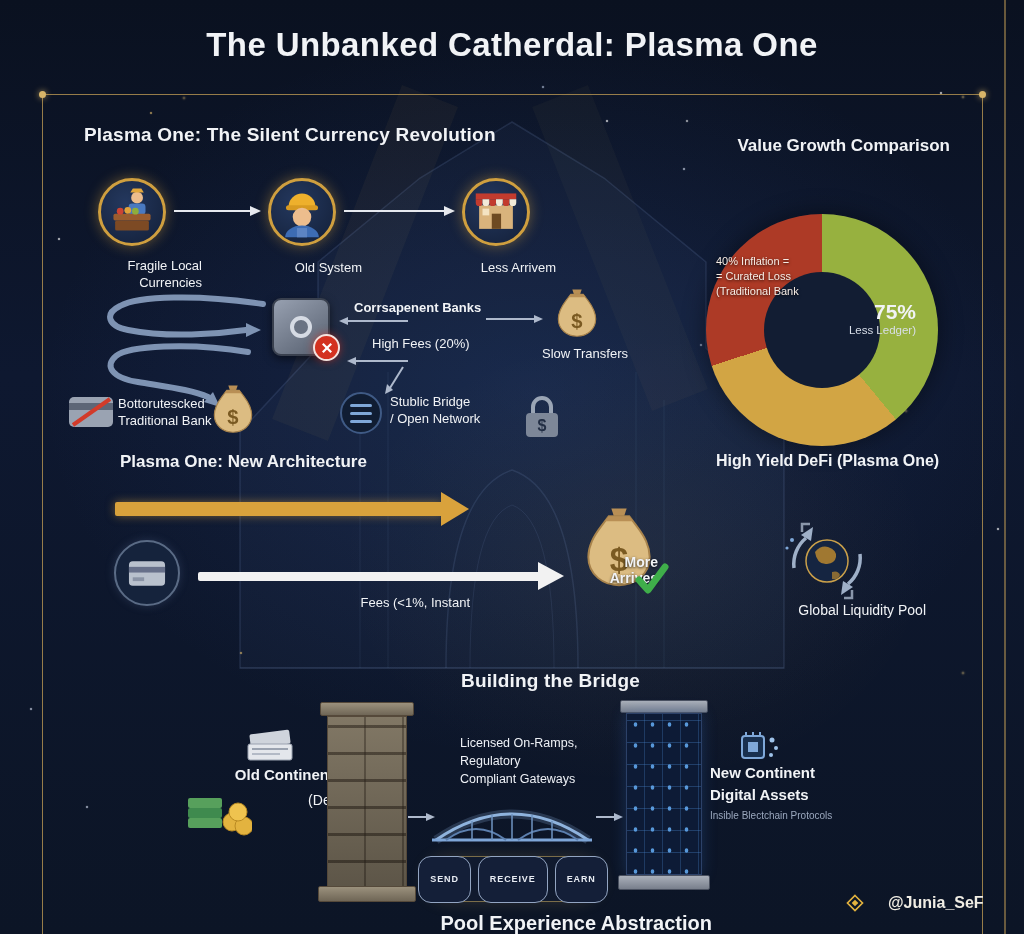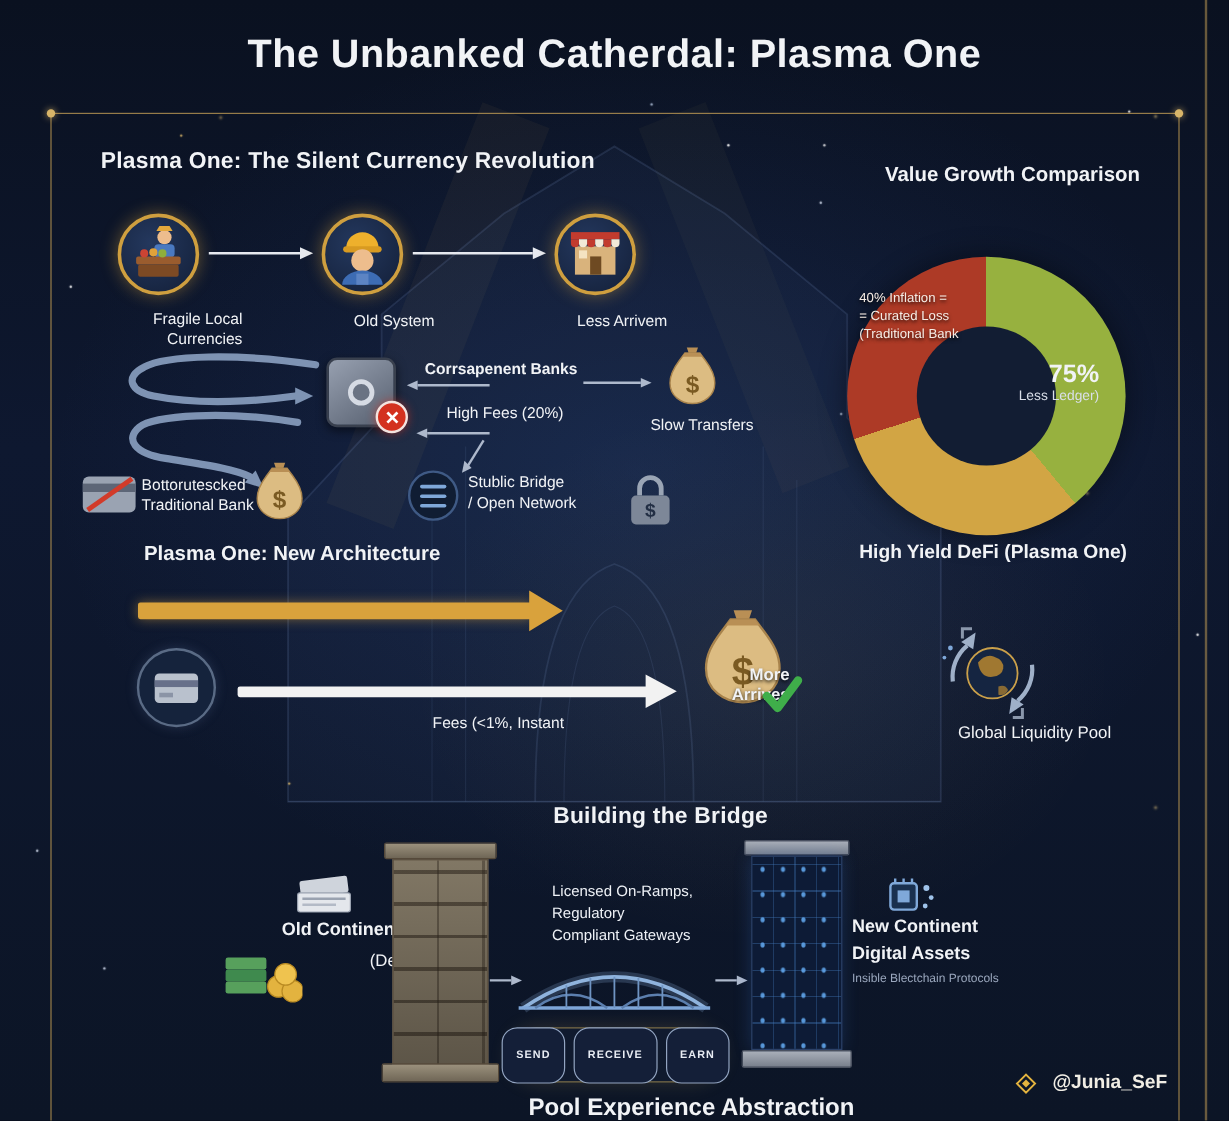--- a/index.html
+++ b/index.html
@@ -266,21 +266,21 @@
   <div class="abs pre center shadowtext" style="left:586px;top:554px;width:72px;font-size:14px;font-weight:bold">More
 Arrives</div>
   <svg class="abs" style="left:634px;top:560px" width="36" height="36">
     <path d="M5 20 L14 30 L31 7" fill="none" stroke="#3fae4a" stroke-width="7" stroke-linecap="round" stroke-linejoin="round"></path>
   </svg>
 
   <div class="abs h-sub center" style="left:700px;top:136px;width:250px">Value Growth Comparison</div>
 
   <div class="abs donut" style="left: 706px; top: 214px; background: conic-gradient(rgb(151, 177, 63) 0deg, rgb(151, 177, 63) 140.4deg, rgb(210, 165, 68) 140.4deg, rgb(210, 165, 68) 252deg, rgb(173, 58, 38) 252deg, rgb(173, 58, 38) 360deg);">
     <div class="donut-hole"></div>
-    <div class="abs sm pre shadowtext" style="left:10px;top:28px;width:112px;color:#f6ece5">40% Inflation =
+    <div class="abs sm pre shadowtext" style="left:10px;top:40px;width:112px;color:#f6ece5">40% Inflation =
 = Curated Loss
 (Traditional Bank</div>
     <div class="abs center" style="left:100px;top:86px;width:110px">
       <div style="font-size:21px;font-weight:bold">75%</div>
       <div style="font-size:11.5px;color:#d9dfe9">Less Ledger)</div>
     </div>
   </div>
 
   <div class="abs" style="left:716px;top:452px;font-size:16px;font-weight:bold">High Yield DeFi (Plasma One)</div>
 
@@ -368,21 +368,21 @@
   <div class="abs" style="left:710px;top:810px;font-size:10px;color:#9aa7bd">Insible Blectchain Protocols</div>
 
   <div class="abs btn-oval" style="left:424px;top:856px;width:178px;height:46px">
     <button class="btn-pill">SEND</button>
     <button class="btn-pill">RECEIVE</button>
     <button class="btn-pill">EARN</button>
   </div>
 
   <div class="abs center" style="left:312px;top:912px;width:400px;font-size:20px;font-weight:bold">Pool Experience Abstraction</div>
 
-  <div class="abs" style="left:845px;top:893px;display:flex;align-items:center;gap:12px">
+  <div class="abs" style="left:845px;top:893px;display:flex;align-items:center;gap:23px">
     <svg viewBox="0 0 24 24" width="20" height="20">
       <path d="M12 3 L21 12 L12 21 L3 12 Z" fill="none" stroke="#e3b33f" stroke-width="2"></path>
       <path d="M12 8 L16 12 L12 16 L8 12 Z" fill="#e3b33f"></path>
     </svg>
     <span style="font-size:16px;font-weight:600;color:#f0ede4">@Junia_SeF</span>
   </div>
 
 </div>
 
 </body></html>

